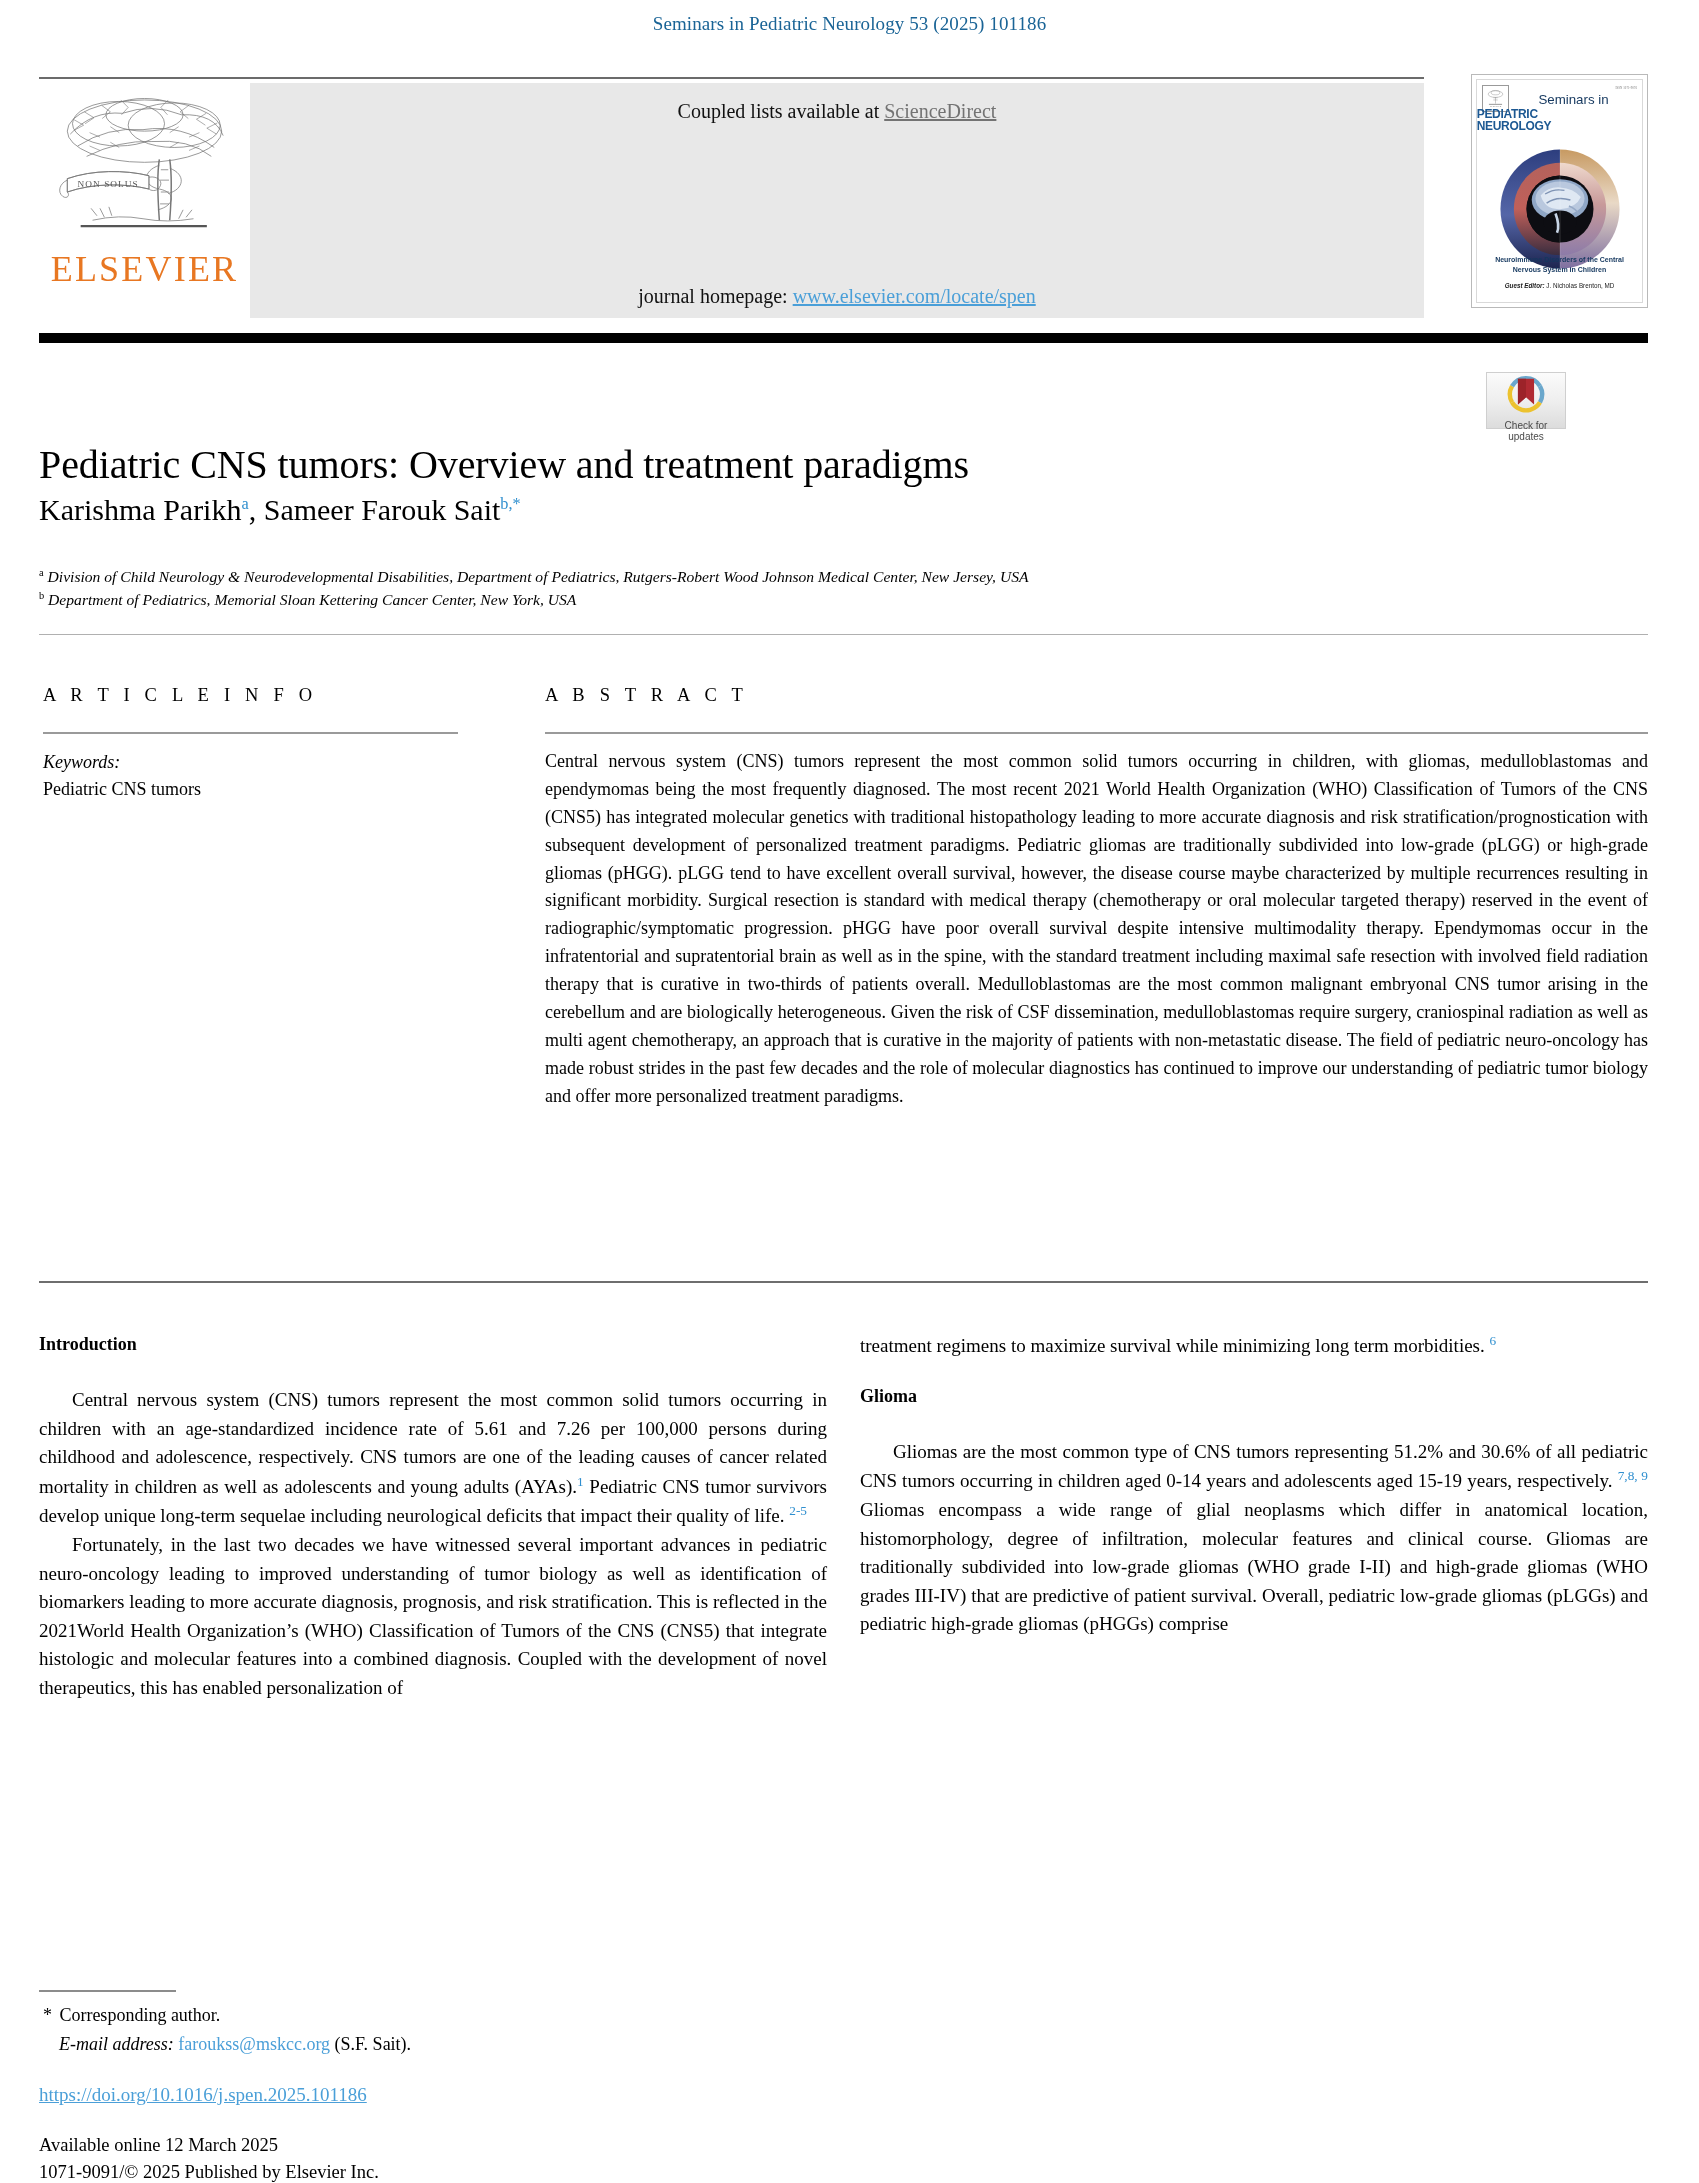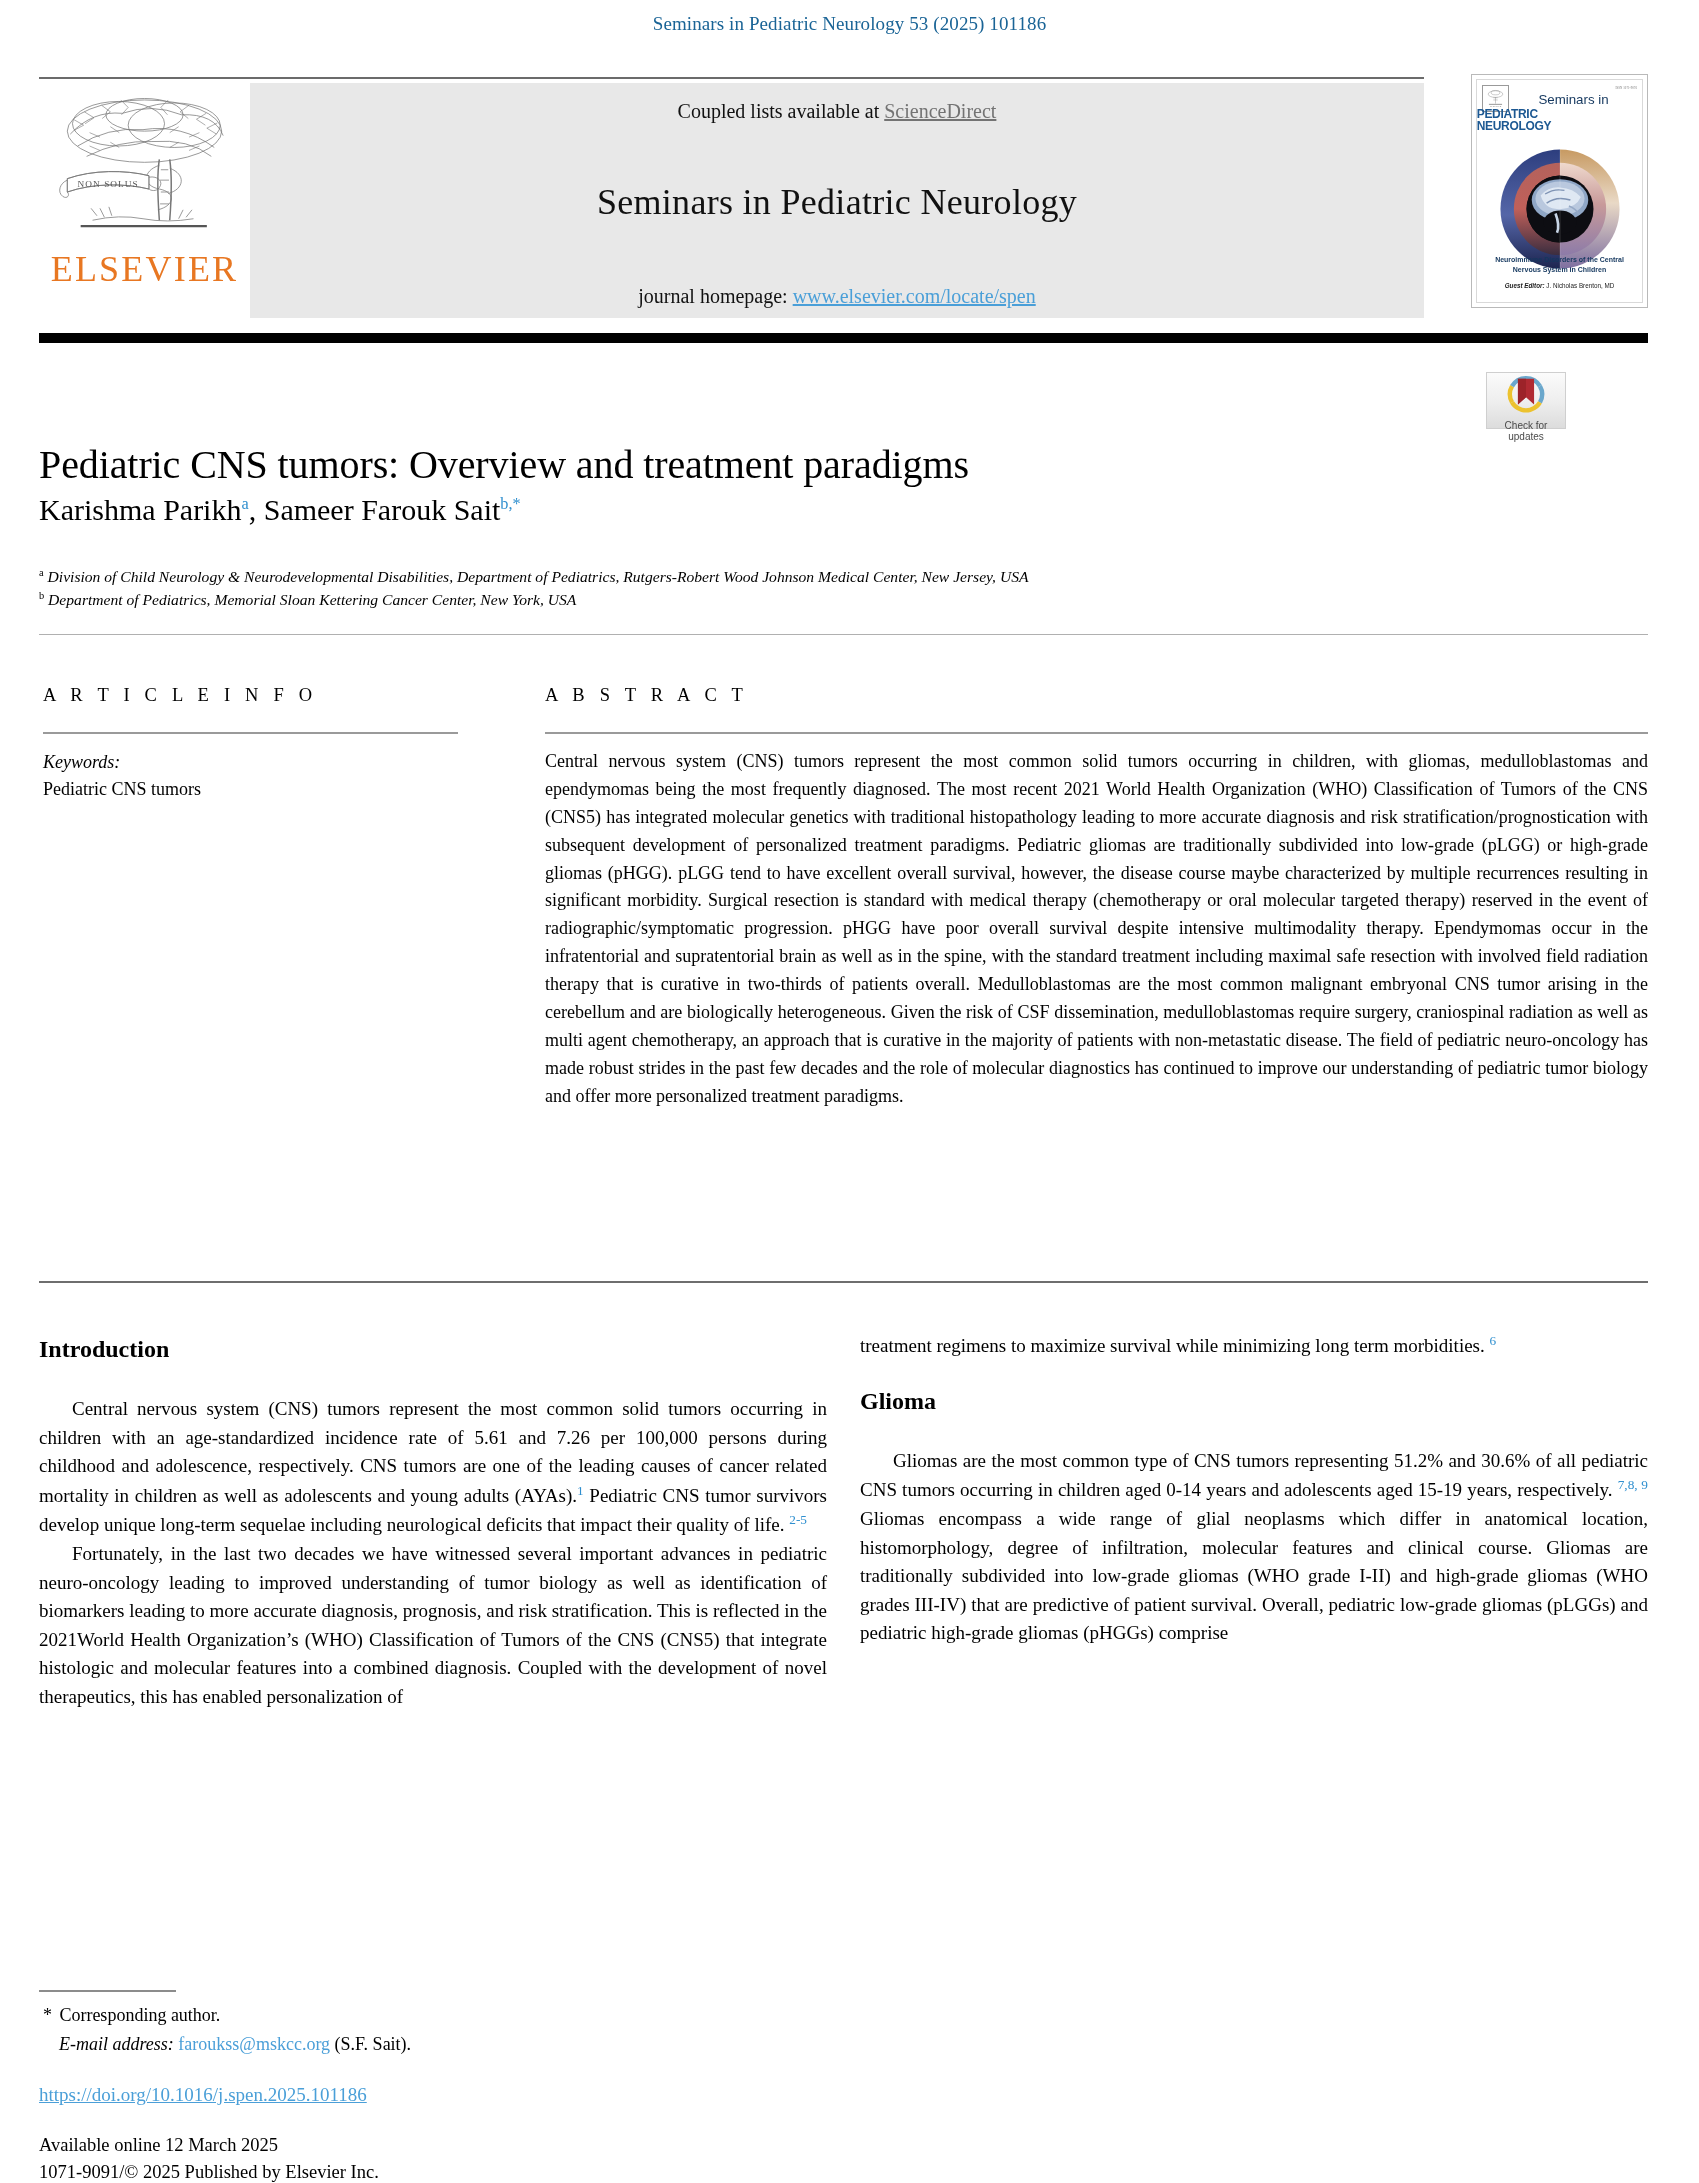--- a/index.html
+++ b/index.html
@@ -245,21 +245,21 @@
     top: 1331px;
     width: 788px;
     font-size: 19px;
     line-height: 1.50;
     text-align: justify;
   }
   .col.left  { left: 39px; }
   .col.right { left: 860px; }
   .col h2 {
     font-family: "Liberation Serif","DejaVu Serif", serif;
-    font-size: 24px;
+    font-size: 18px;
     font-weight: bold;
     margin: 0 0 28px 0;
     text-align: left;
   }
   .col h2.spaced { margin-top: 22px; }
   .col p { margin: 0; text-indent: 33px; }
   .col p.noindent { text-indent: 0; }
   .col sup { font-size: 13.3px; color: #2f8fcf; }
 
   
@@ -337,21 +337,20 @@
         </g>
         <text x="81" y="133" font-family="Liberation Serif, serif" font-size="12.5" fill="#555" text-anchor="middle" letter-spacing="1.4">NON SOLUS</text>
       </svg>
       <div class="elsevier-word">ELSEVIER</div>
     </div>
 
     <div class="journal-banner">
       <div class="contents-line">
         <span>Coupled lists available at </span><a class="sciencedirect-link" href="#">ScienceDirect</a>
       </div>
-      <div class="journal-title">Seminars in Pediatric Neurology</div>
       <div class="homepage-line">
         <span>journal homepage: </span><a class="homepage-url" href="#">www.elsevier.com/locate/spen</a>
       </div>
     </div>
 
   </div>
 </div>
 
 <div class="cover-thumb">
   <div class="cover-inner">

